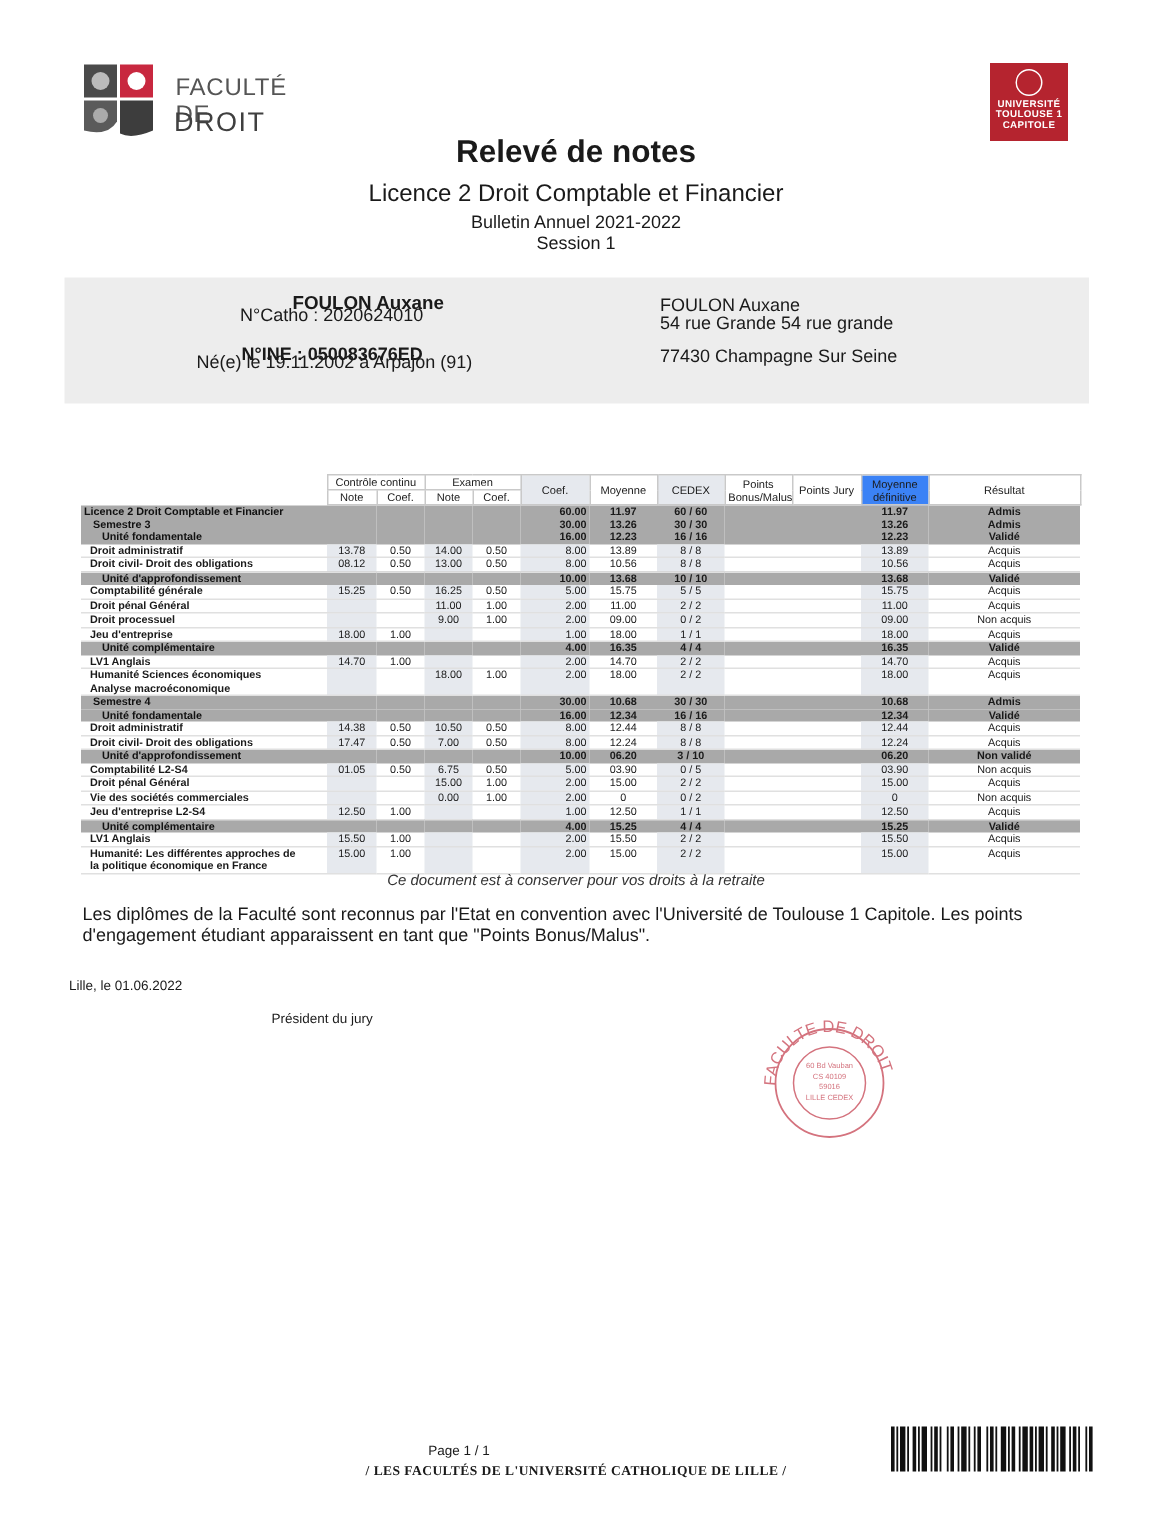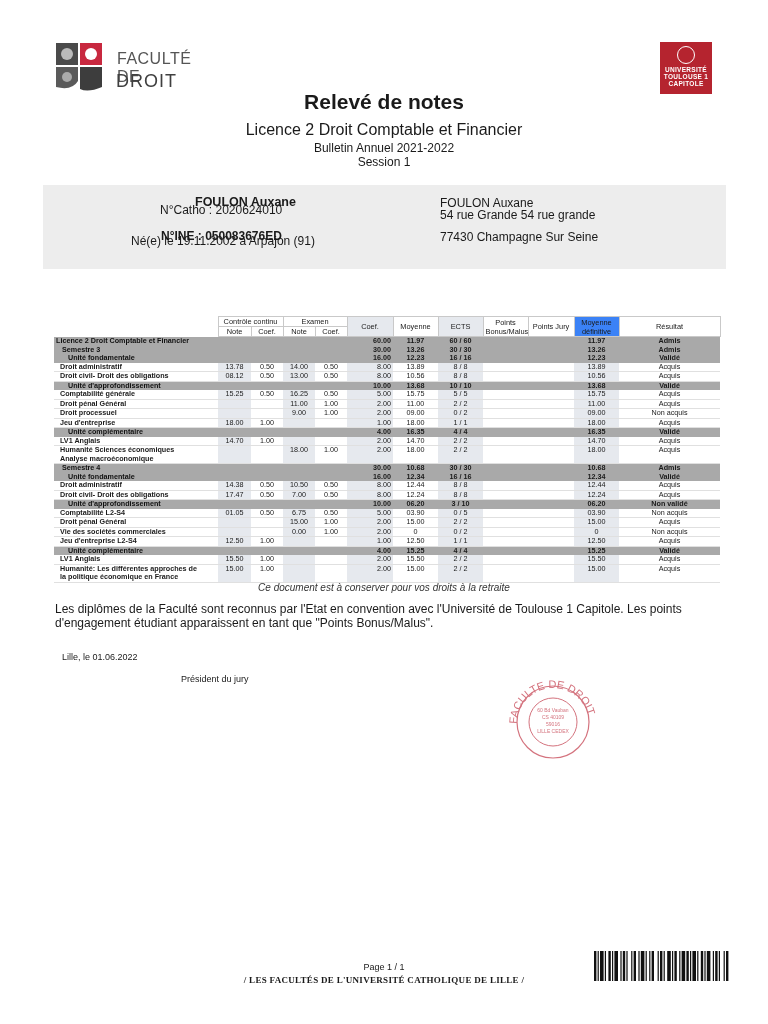--- a/index.html
+++ b/index.html
@@ -37,25 +37,25 @@
   #grades tr.course td { border-bottom:1px solid #e0e0e0; }
   #grades tr.course td.lbl { font-weight:bold; }
   #grades td.sh { background:#e6e9ee; }
   #grades tr.hl td.sh { background:#a9a9a9; }
   .ind1 { padding-left:8px !important; }
   .ind2 { padding-left:14px !important; }
   .ind3 { padding-left:6px !important; }
 
   .retraite { left:0; width:768px; top:582px; text-align:center; font-size:10px; font-style:italic; color:#333; }
   .para { left:55px; top:602px; width:660px; font-size:12px; line-height:14px; }
-  .lieu { left:62px; top:652px; font-size:9px; }
+  .lieu { left:46px; top:652px; font-size:9px; }
   .pres { left:181px; top:674px; font-size:9px; }
 
   #stamp { left:503px; top:672px; width:100px; height:88px; }
-  .foot1 { left:0; width:768px; top:962px; text-align:center; font-size:9px; }
+  .foot1 { left:0; width:612px; top:962px; text-align:center; font-size:9px; }
   .foot2 { left:0; width:768px; top:975px; text-align:center; font-size:9px; font-family:"Liberation Serif", serif; font-weight:bold; letter-spacing:0.3px; }
   #barcode { left:592px; top:948px; width:140px; height:36px; }
 </style>
 </head>
 <body>
 
 <div id="logo-fac" class="abs">
   <svg class="shield" viewBox="0 0 50 52">
     <path d="M2 2 H24 V24 H2 Z" fill="#4a4a4a"></path>
     <path d="M26 2 H48 V24 H26 Z" fill="#c8283f"></path>
@@ -106,21 +106,21 @@
     <col style="width:45px">
       <col style="width:101px">
   </colgroup>
   <thead>
     <tr>
       <th class="blank" rowspan="2"></th>
       <th colspan="2">Contrôle continu</th>
       <th colspan="2">Examen</th>
       <th rowspan="2" style="background:#e6e9ee">Coef.</th>
       <th rowspan="2">Moyenne</th>
-      <th rowspan="2" style="background:#e6e9ee">ECTS</th>
+      <th rowspan="2" style="background:#e6e9ee">CEDEX</th>
       <th rowspan="2" style="white-space:normal">Points Bonus/Malus</th>
       <th rowspan="2" style="white-space:normal">Points Jury</th>
       <th rowspan="2" style="background:#3b82f6;white-space:normal">Moyenne définitive</th>
       <th rowspan="2">Résultat</th>
     </tr>
     <tr>
       <th>Note</th>
       <th>Coef.</th>
       <th>Note</th>
       <th>Coef.</th>

